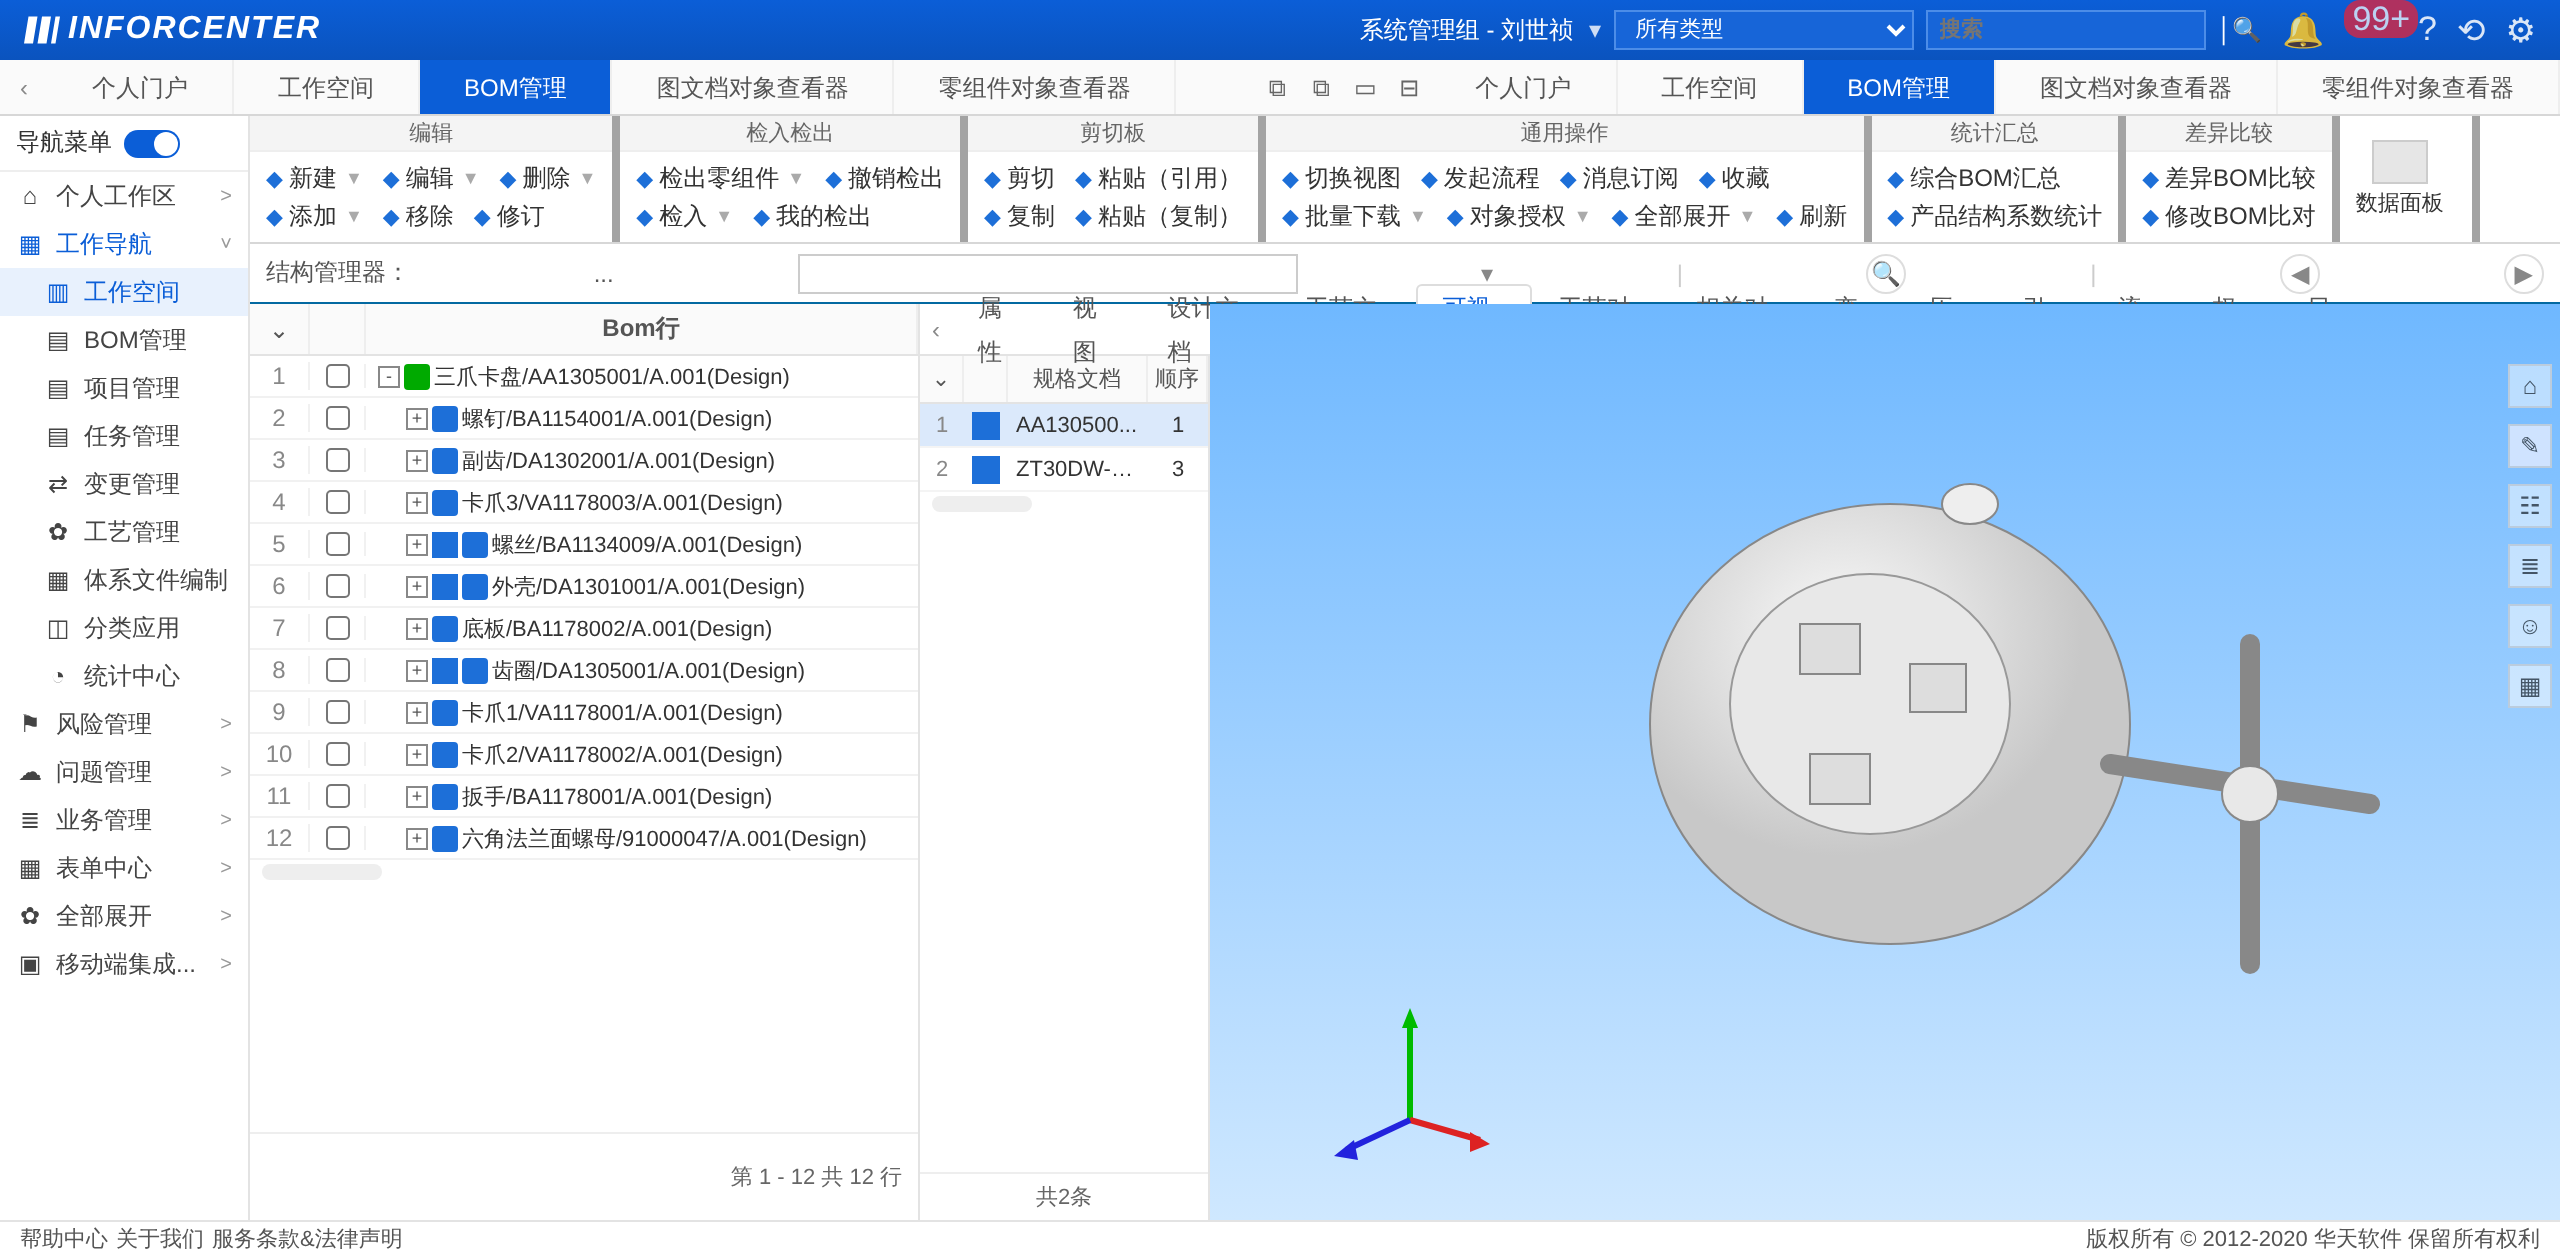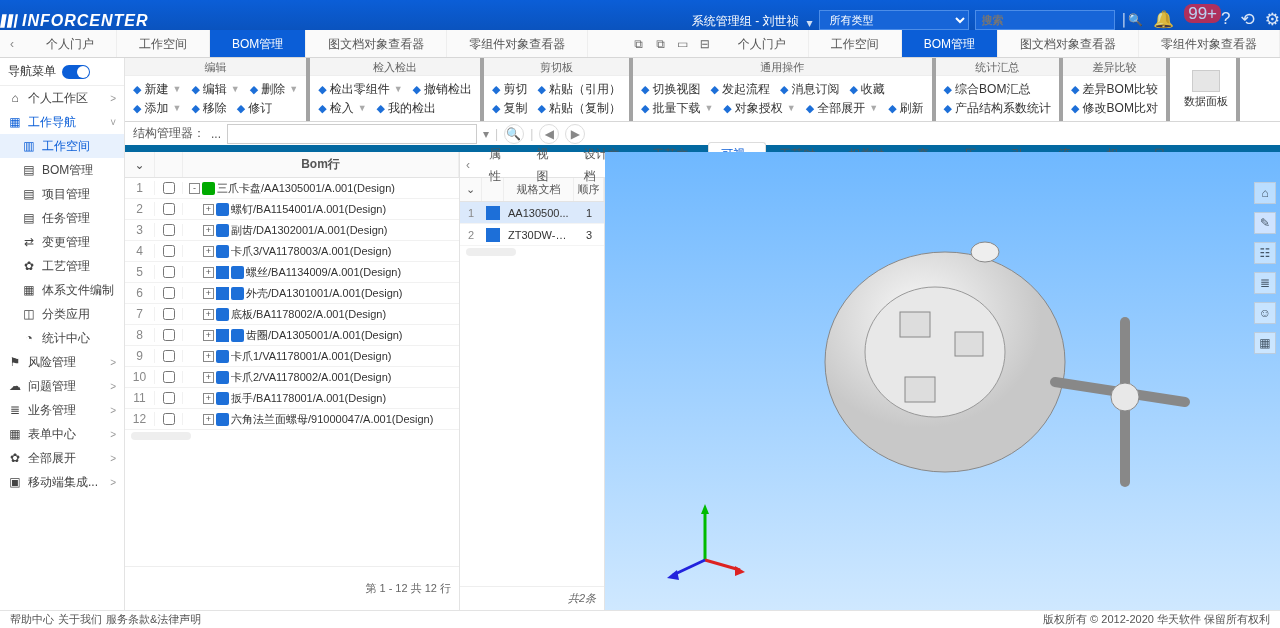--- a/index.html
+++ b/index.html
@@ -1,19 +1,19 @@
 <!DOCTYPE html>
 <html><head>
 <meta charset="utf-8">
 <style>
 * { margin: 0; padding: 0; box-sizing: border-box; font-family: "Microsoft YaHei", Arial, sans-serif; }
 body { width: 1280px; height: 628px; overflow: hidden; background: #fff; font-size: 12px; color: #333; }
 
 
-.topbar { height: 30px; background: linear-gradient(#0b5ed7,#0a53be); color: #fff; display: flex; align-items: flex-end; padding: 0 0; }
+.topbar { height: 30px; background: linear-gradient(#0b5ed7,#0a53be); color: #fff; display: flex; align-items: center; padding: 0 12px; }
 .logo { font-style: italic; font-weight: 700; font-size: 16px; letter-spacing: 1px; display: flex; align-items: center; gap:4px;}
 .logo svg { width: 18px; height: 18px; }
 .topbar-center { flex: 1; text-align: right; padding-right: 8px; }
 .topbar-search { display: flex; gap: 6px; align-items: center; }
 .topbar-search select, .topbar-search input { height: 20px; background: #1765d8; border: 1px solid #4c8de8; color: #fff; font-size: 11px; padding: 0 6px; }
 .topbar-search select { width: 150px; }
 .topbar-search input { width: 140px; font-weight: bold; }
 .topbar-icons { display: flex; gap: 10px; margin-left: 10px; }
 .topbar-icons span { position: relative; opacity: .85; font-size: 17px; }
 .badge { position: absolute; top: -6px; right: -10px; background: #e23; color: #fff; border-radius: 8px; padding: 0 4px; font-size: 9px; }
@@ -45,26 +45,26 @@
 
 .ribbon { display:flex; border-bottom:1px solid #d7d7d7; height:64px; background:#fff;}
 .rg { border-right:4px solid #a3a3a3; display:flex; flex-direction:column; }
 .rg-head { height:18px; text-align:center; font-size:11px; color:#666; background:#f4f4f4; border-bottom:1px solid #eee; line-height:18px;}
 .rg-body { flex:1; display:flex; flex-direction:column; justify-content:center; padding:2px 8px; gap:2px;}
 .rg-row { display:flex; gap:10px;}
 .rbtn { display:inline-flex; align-items:center; gap:3px; font-size:12px; color:#333; white-space:nowrap; cursor:pointer;}
 .rbtn .ic{ color:#2a7; font-size:11px; }
 .rbtn.blue .ic{color:#1d6fd8;}
 .rbtn small{color:#aaa; font-size:9px; margin-left:1px;}
-.rg.big { align-items:flex-end; justify-content:center; }
+.rg.big { align-items:flex-start; justify-content:center; }
 .rg.big .rg-body{ align-items:center; }
 .rg.big .bigic{ width:28px;height:22px;background:#e6e6e6;border:1px solid #ccc;}
 
 
-.structrow { height:30px; border-bottom:7px solid #0369a1; display:flex; align-items:center; padding:0 8px; gap:6px; color:#555;}
+.structrow { height:30px; border-bottom:1px solid #0369a1; display:flex; align-items:center; padding:0 8px; gap:6px; color:#555;justify-content:space-between;}
 .structrow input{ flex:0 0 250px; height:20px; border:1px solid #ccc; padding:0 4px; font-size:11px;}
 .structrow .icobtn{ width:20px; height:20px; border:1px solid #ddd; border-radius:50%; display:inline-flex; align-items:center; justify-content:center; color:#888; }
 
 
 .content { flex:1; display:flex; }
 
 
 .bomtable { width:335px; border-right:1px solid #e3e3e3; display:flex; flex-direction:column;}
 .bomtable-head{height:26px; display:flex; border-bottom:1px solid #e3e3e3; background:#fafafa;}
 .bomtable-head div{border-right:1px solid #eee; display:flex; align-items:center; justify-content:center; font-size:12px; color:#555;}
@@ -89,21 +89,21 @@
 .doclist .listhead{ margin-top:26px; height:24px; display:flex; border-bottom:1px solid #e3e3e3; background:#fafafa;}
 .doclist .listhead div{display:flex;align-items:center;justify-content:center;border-right:1px solid #eee;font-size:11px;color:#555;}
 .lh-a{width:22px;} .lh-b{width:22px;} .lh-c{flex:1;} .lh-d{width:30px;}
 .docrow{height:22px; display:flex; align-items:center; font-size:11px; border-bottom:1px solid #f4f4f4;}
 .docrow.sel{background:#dbe9fb;}
 .docrow .lh-a{width:22px;text-align:center;color:#888;}
 .docrow .lh-b{width:22px;display:flex;justify-content:center;}
 .docrow .lh-b span{width:14px;height:14px;background:#1d6fd8;display:inline-block;}
 .docrow .lh-c{flex:1; padding:0 4px; overflow:hidden; white-space:nowrap; text-overflow:ellipsis;}
 .docrow .lh-d{width:30px; text-align:center;}
-.doc-foot{margin-top:auto; padding:4px 8px; text-align:right; color:#666; font-size:11px; border-top:1px solid #eee;font-style:italic;}
+.doc-foot{margin-top:auto; padding:4px 8px; text-align:center; color:#666; font-size:11px; border-top:1px solid #eee;}
 
 
 .viewport{ flex:1; position:relative; background:linear-gradient(#6fb8ff,#cfe8ff);}
 .vp-toolbar{position:absolute; right:4px; top:30px; display:flex; flex-direction:column; gap:8px;}
 .vp-toolbar span{ width:22px;height:22px; background:rgba(255,255,255,.5); border:1px solid #bcd; display:flex;align-items:center;justify-content:center; font-size:12px; color:#456;}
 .axis { position:absolute; left:60px; bottom:30px;}
 .model { position:absolute; left:180px; top:40px; }
 
 
 .footer{height:18px; border-top:1px solid #e3e3e3; display:flex; align-items:center; padding:0 10px; font-size:11px; color:#555; gap:4px;}

